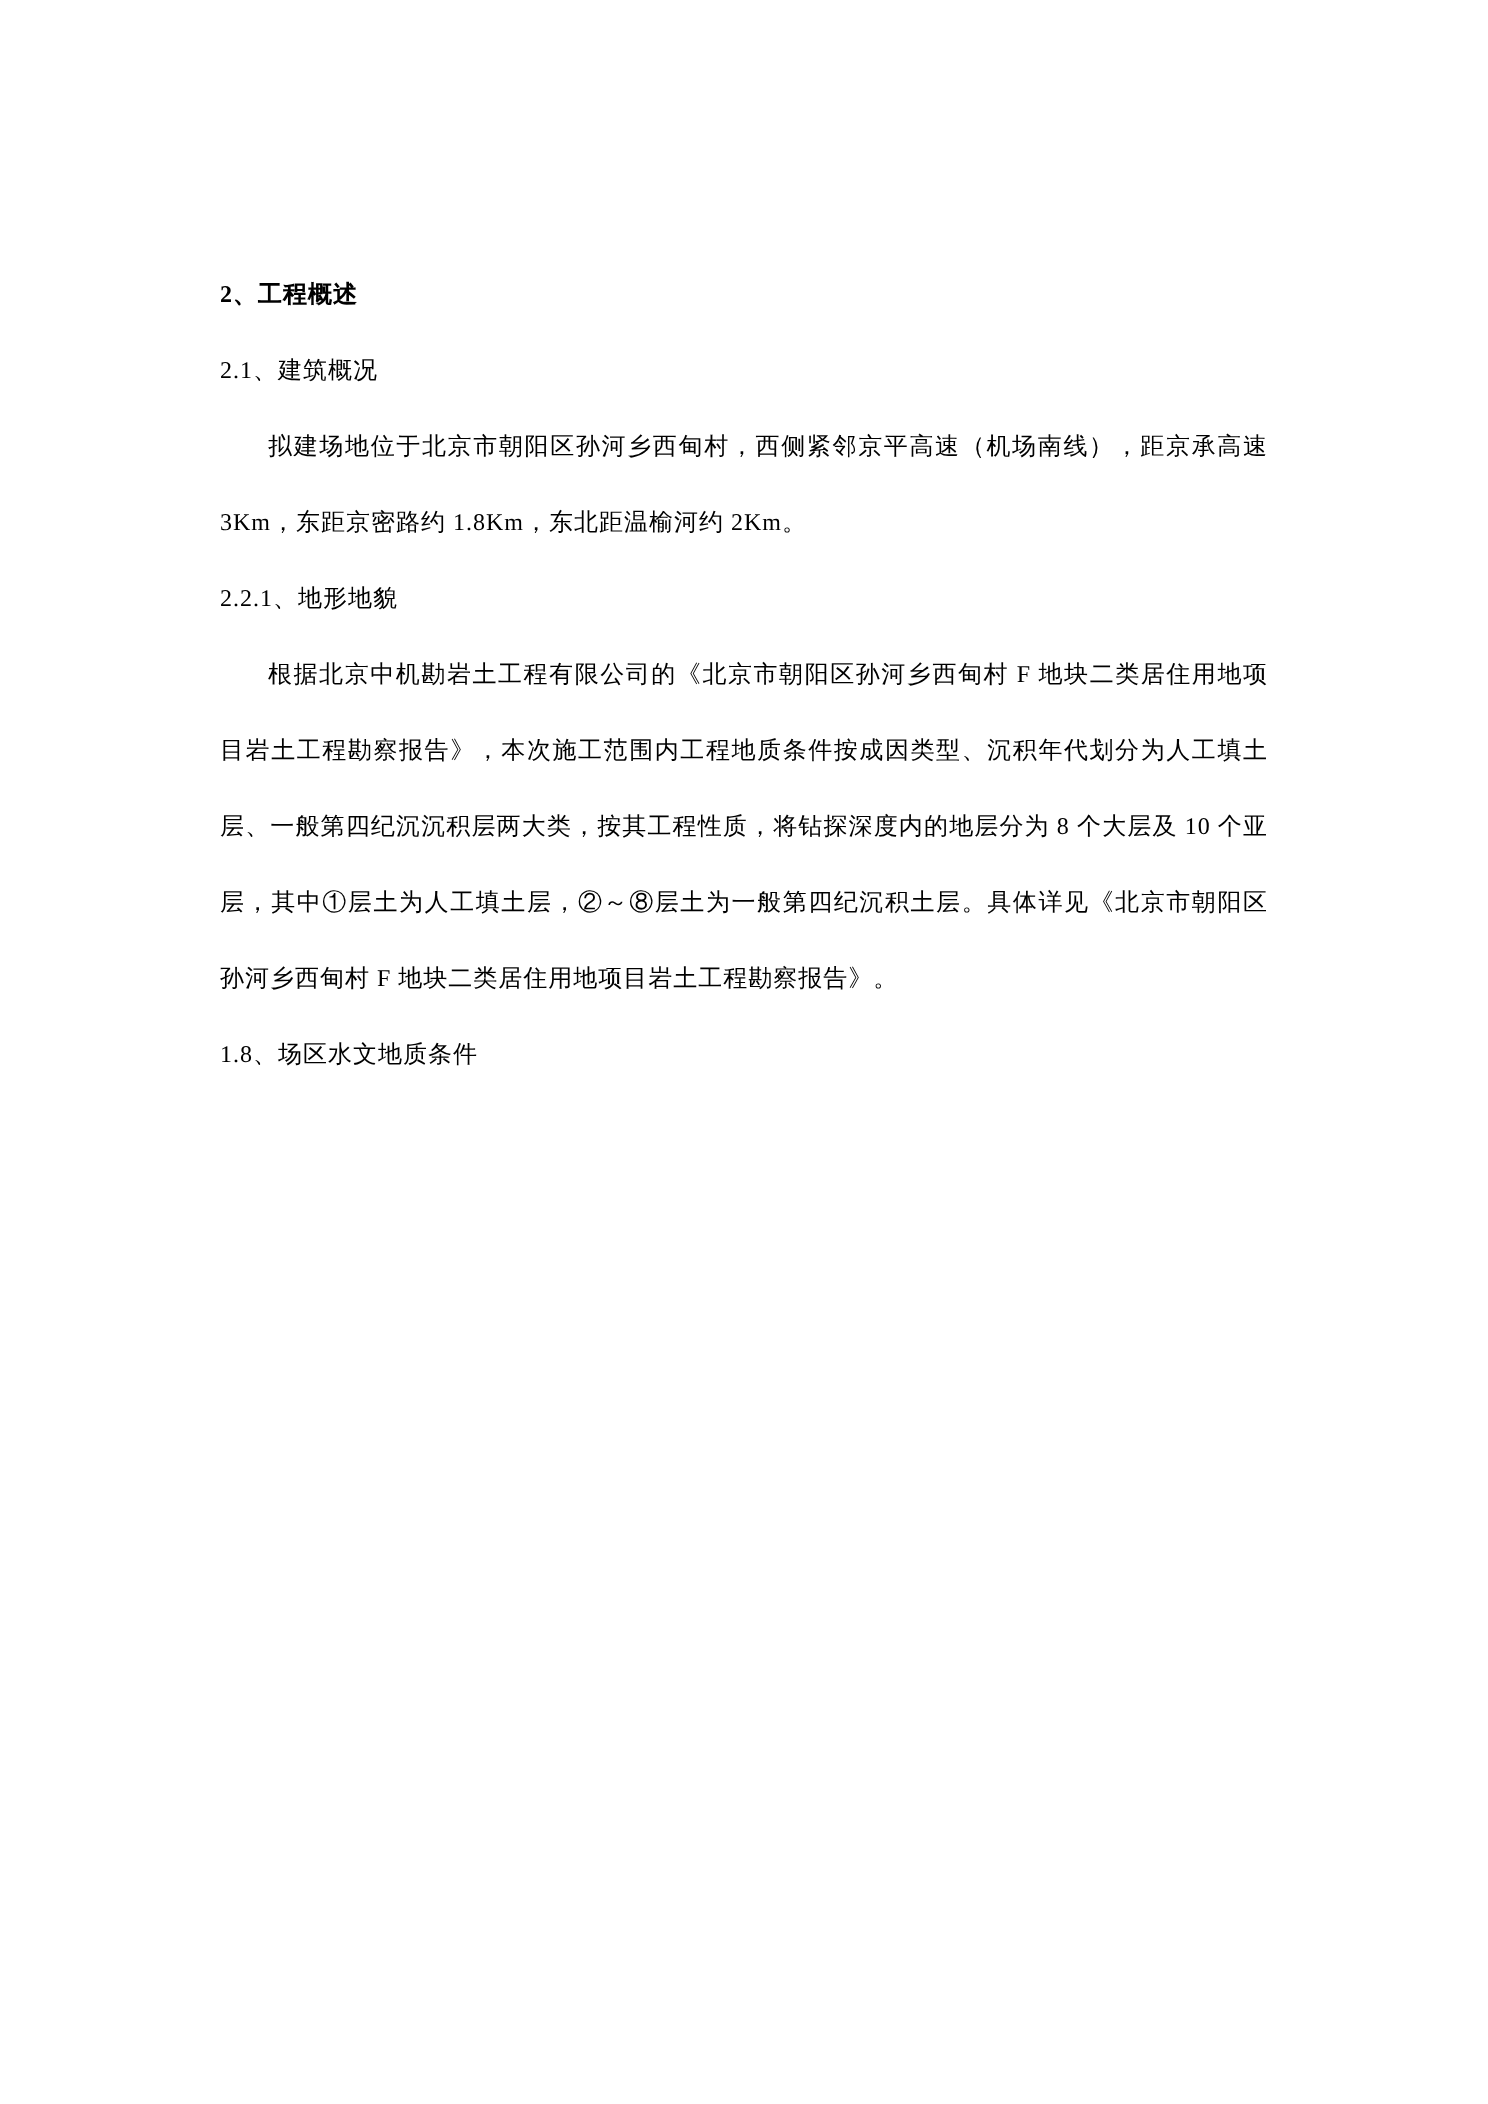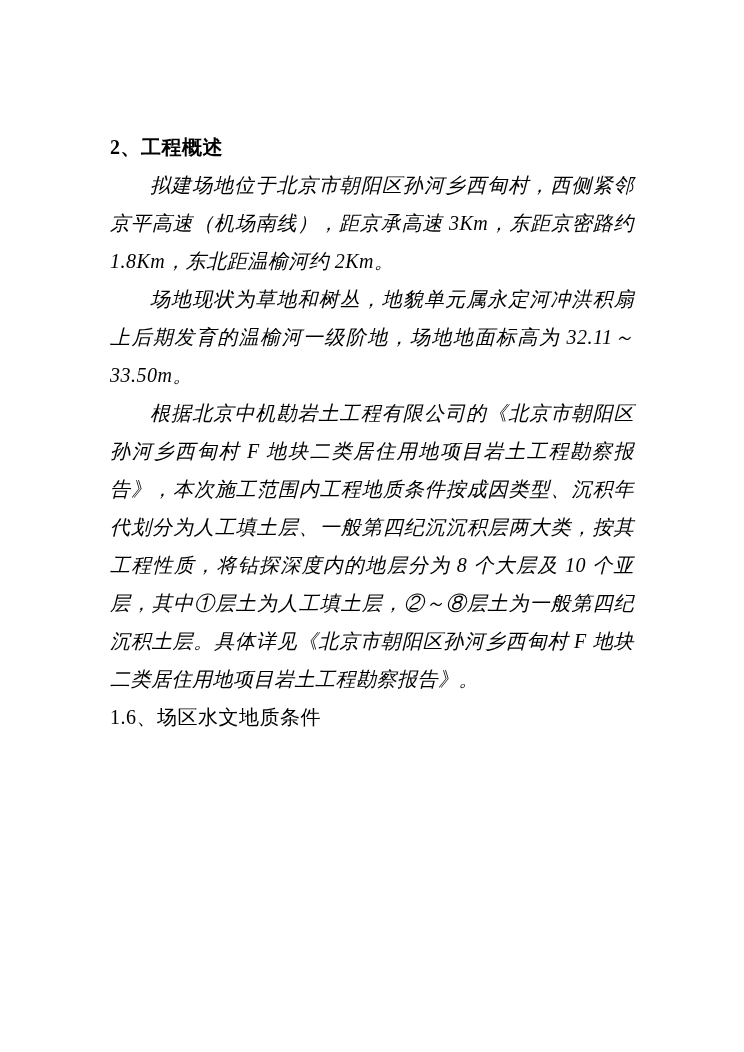--- a/index.html
+++ b/index.html
@@ -16,38 +16,38 @@
   }
   .page {
     box-sizing: border-box;
     width: 744px;
     height: 1052px;
     padding: 128px 110px 40px 110px;
     background: #ffffff;
   }
   .page p {
     margin: 0;
-    font-size: 20px;
+    font-size: 12px;
     line-height: 38px;
     text-align: justify;
     letter-spacing: 0.5px;
   }
   .page p.h1 {
     font-weight: bold;
   }
   .page p.h2 {
     font-weight: normal;
   }
   .page p.body {
     text-indent: 2em;
-    font-style: italic;
   }
 </style>
 </head>
 <body>
 
 <div class="page">
   <p class="h1">2、工程概述</p>
+  <p class="h2">2.1、建筑概况</p>
   <p class="body">拟建场地位于北京市朝阳区孙河乡西甸村，西侧紧邻京平高速（机场南线），距京承高速 3Km，东距京密路约 1.8Km，东北距温榆河约 2Km。</p>
-  <p class="body">场地现状为草地和树丛，地貌单元属永定河冲洪积扇上后期发育的温榆河一级阶地，场地地面标高为 32.11～33.50m。</p>
+  <p class="h2">2.2.1、地形地貌</p>
   <p class="body">根据北京中机勘岩土工程有限公司的《北京市朝阳区孙河乡西甸村 F 地块二类居住用地项目岩土工程勘察报告》，本次施工范围内工程地质条件按成因类型、沉积年代划分为人工填土层、一般第四纪沉沉积层两大类，按其工程性质，将钻探深度内的地层分为 8 个大层及 10 个亚层，其中①层土为人工填土层，②～⑧层土为一般第四纪沉积土层。具体详见《北京市朝阳区孙河乡西甸村 F 地块二类居住用地项目岩土工程勘察报告》。</p>
-  <p class="h2">1.6、场区水文地质条件</p>
+  <p class="h2">1.8、场区水文地质条件</p>
 </div>
 
 </body></html>

